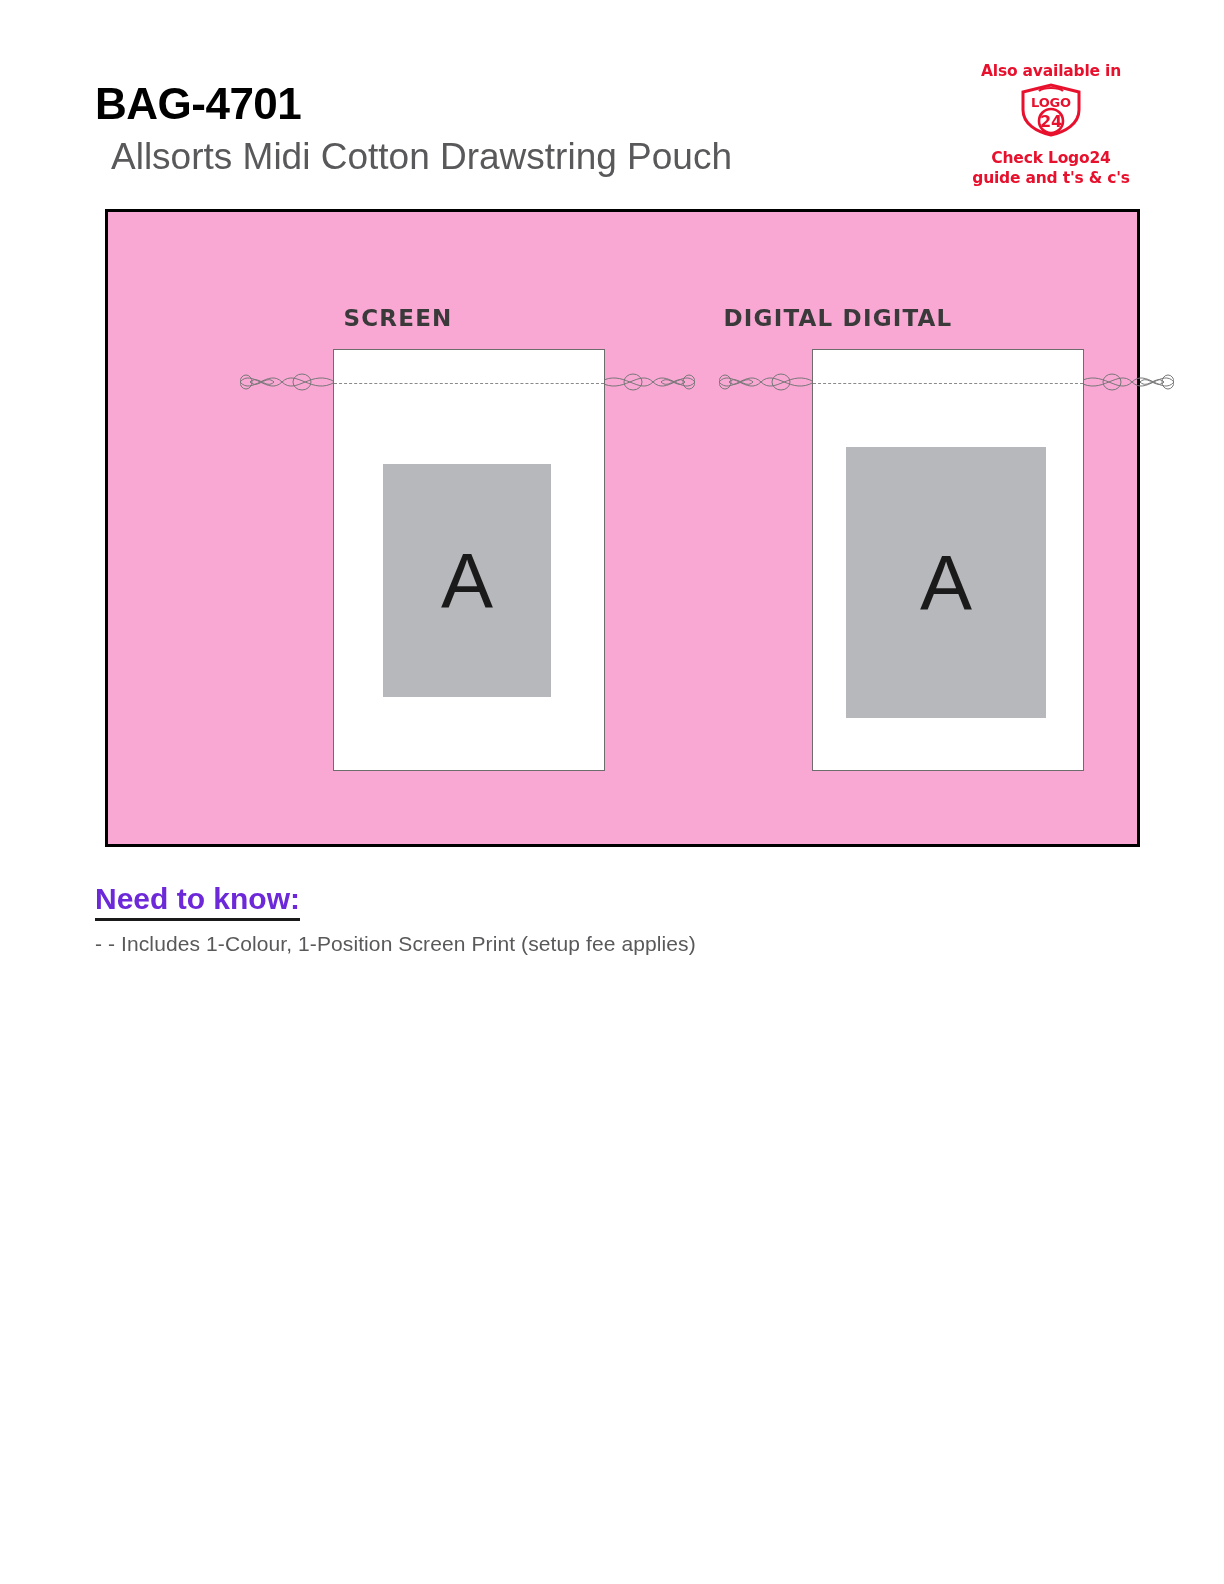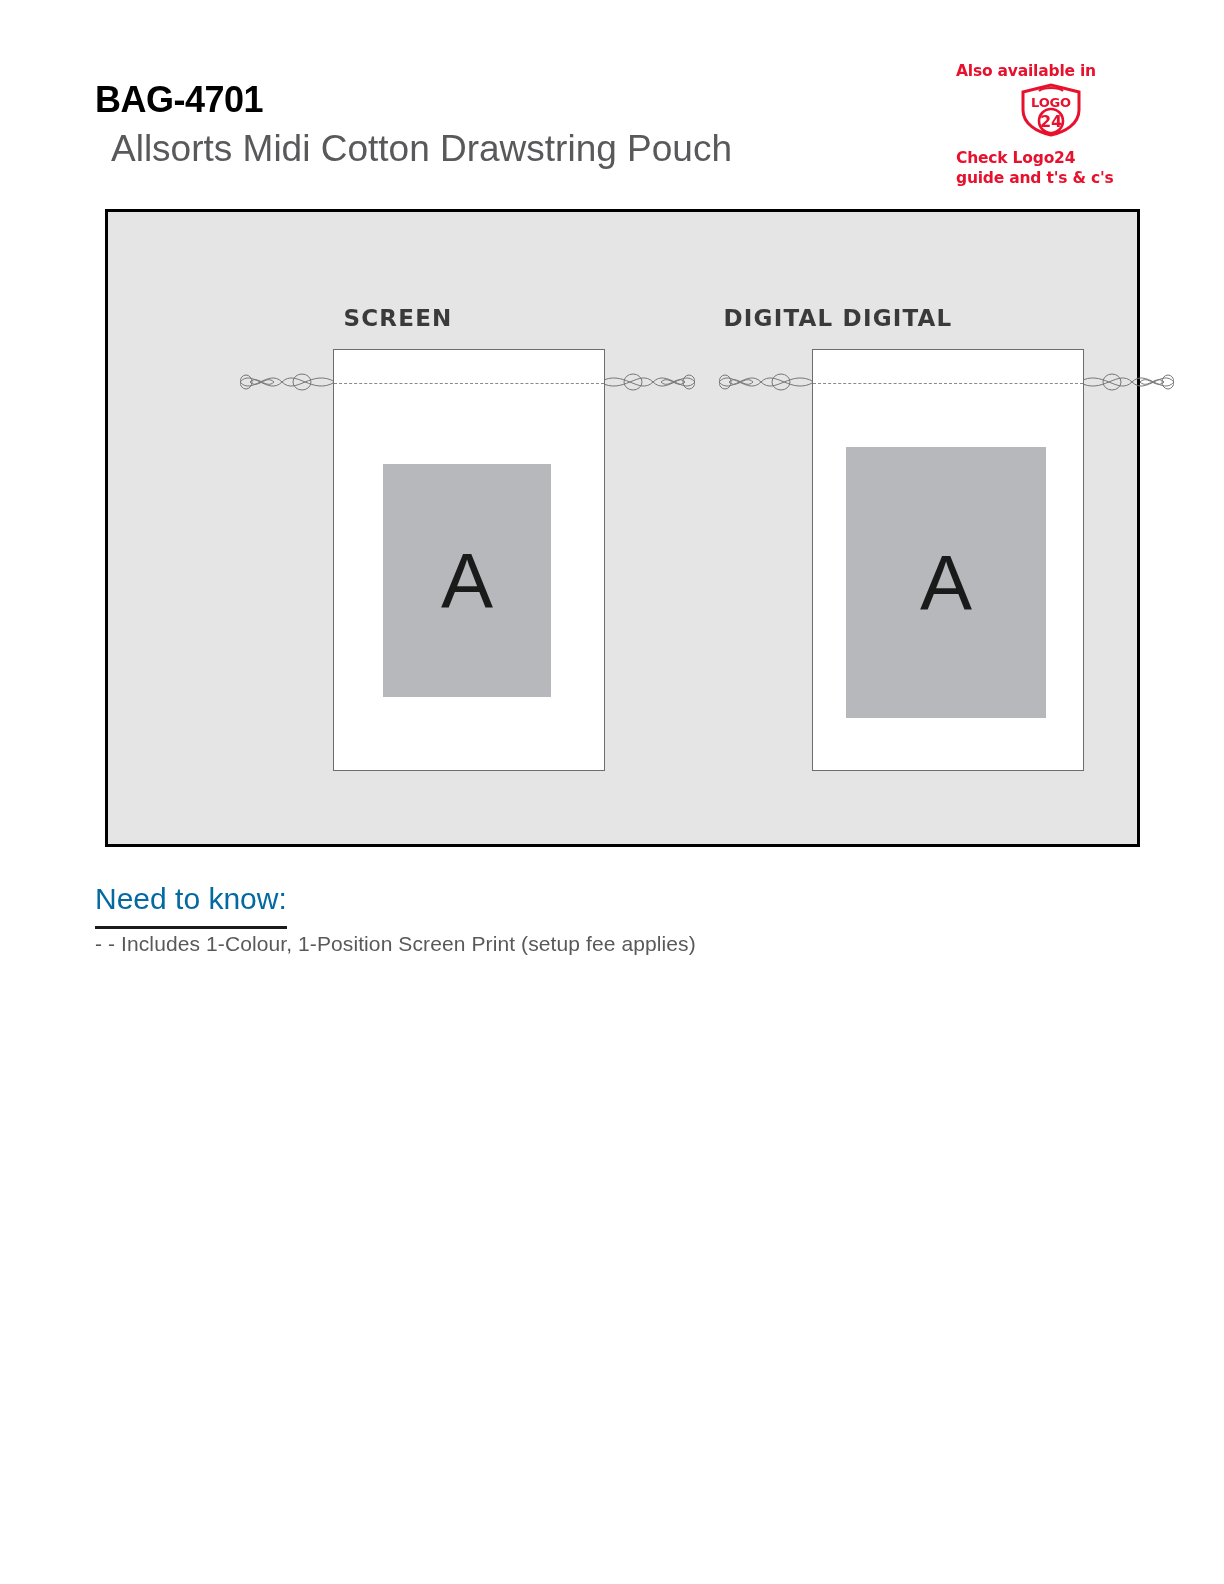--- a/index.html
+++ b/index.html
@@ -17,41 +17,42 @@
   }
 
   
   .header {
     position: absolute;
     left: 95px;
     top: 80px;
     width: 1040px;
   }
   .product-code {
-    font-size: 36px;
+    font-size: 44px;
     font-weight: bold;
     letter-spacing: -0.5px;
     color: #000;
     line-height: 1.1;
     margin: 0;
   }
   .product-name {
     font-size: 37px;
     font-weight: normal;
     color: #59595b;
     line-height: 1.15;
     margin: 8px 0 0 16px;
   }
 
   
   .logo24 {
     position: absolute;
     right: 78px;
     top: 62px;
     width: 190px;
+    text-align: center;
     color: #e8112d;
     font-family: "DejaVu Sans", sans-serif;
     font-weight: bold;
     font-size: 15.5px;
     line-height: 1.25;
     letter-spacing: -0.2px;
   }
   .logo24 .l24-top { display: block; }
   .logo24 .shield-wrap {
     display: block;
@@ -64,21 +65,21 @@
 
   
   .panel {
     position: absolute;
     left: 105px;
     top: 209px;
     width: 1035px;
     height: 638px;
     border: 3px solid #000;
     box-sizing: border-box;
-    background: #e5e5e5;
+    background: #f9a8d4;
   }
 
   .bag-group {
     position: absolute;
     top: 0;
     height: 100%;
   }
   .bag-group.screen { left: 60px; width: 460px; }
   .bag-group.digital { left: 500px; width: 460px; }
 
@@ -163,24 +164,24 @@
   .screen .string.right { left: 432px; }
   .digital .string.left  { left: 111px; }
   .digital .string.right { left: 471px; }
 
   
   .need-title {
     position: absolute;
     left: 95px;
     top: 882px;
     font-size: 30px;
-    font-weight: normal;
-    color: #0369a1;
+    font-weight: bold;
+    color: #6d28d9;
     border-bottom: 3px solid #1a1a1a;
-    padding-bottom: 10px;
+    padding-bottom: 2px;
     display: inline-block;
   }
   .need-line {
     position: absolute;
     left: 95px;
     top: 932px;
     font-size: 21px;
     color: #59595b;
     letter-spacing: 0.1px;
   }

